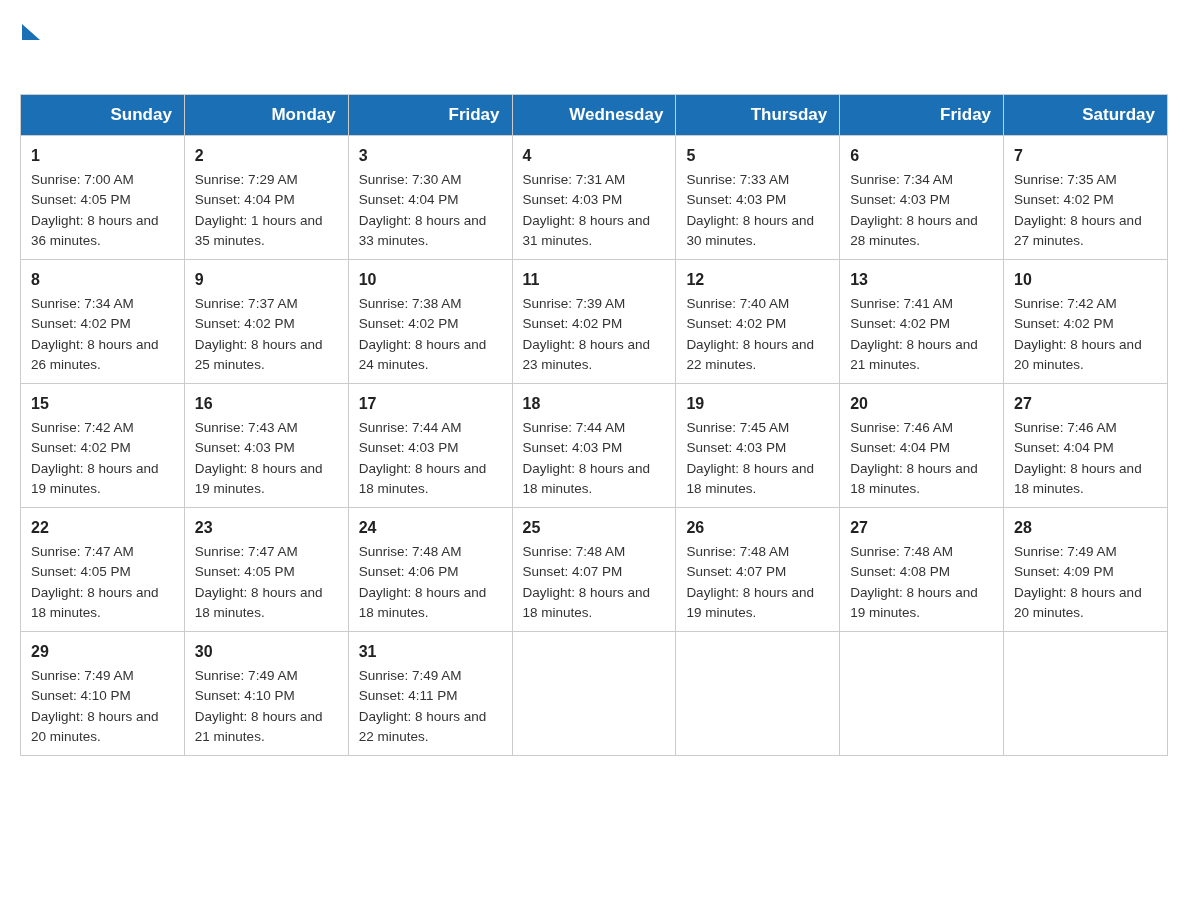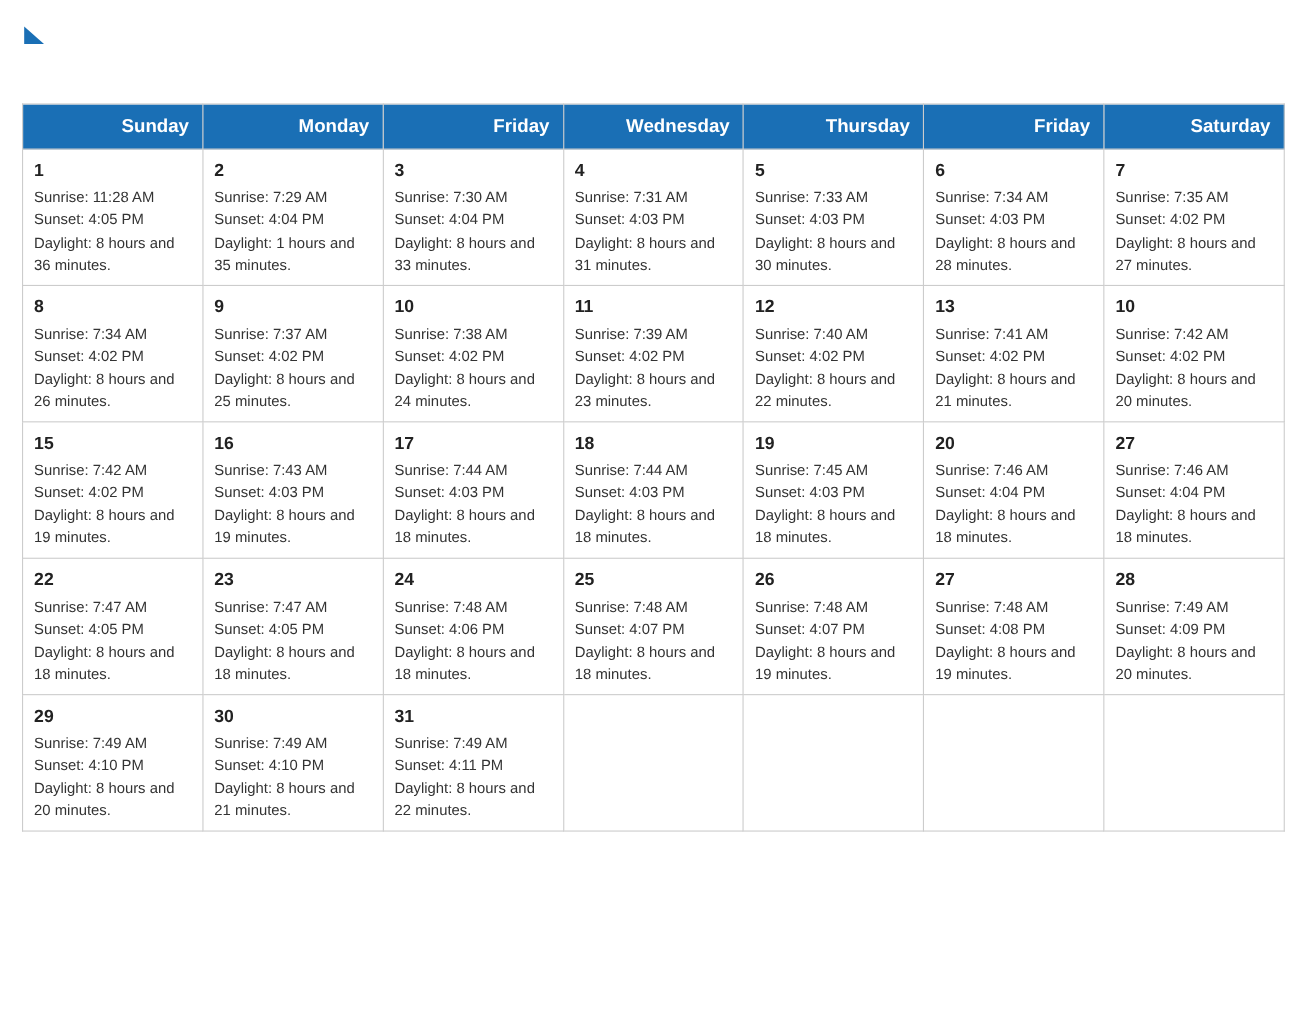--- a/index.html
+++ b/index.html
@@ -112,21 +112,21 @@
         <th>Monday</th>
         <th>Friday</th>
         <th>Wednesday</th>
         <th>Thursday</th>
         <th>Friday</th>
         <th>Saturday</th>
       </tr>
   </thead>
   <tbody id="calendar-body">
   <tr class="week-row">
-        <td><span class="day-number">1</span><span>Sunrise: 11:28 AM</span><br><span>Sunset: 4:05 PM</span><br><span>Daylight: 8 hours and 36 minutes.</span></td>
+        <td><span class="day-number">1</span><span>Sunrise: 7:00 AM</span><br><span>Sunset: 4:05 PM</span><br><span>Daylight: 8 hours and 36 minutes.</span></td>
         <td><span class="day-number">2</span><span>Sunrise: 7:29 AM</span><br><span>Sunset: 4:04 PM</span><br><span>Daylight: 1 hours and 35 minutes.</span></td>
         <td><span class="day-number">3</span><span>Sunrise: 7:30 AM</span><br><span>Sunset: 4:04 PM</span><br><span>Daylight: 8 hours and 33 minutes.</span></td>
         <td><span class="day-number">4</span><span>Sunrise: 7:31 AM</span><br><span>Sunset: 4:03 PM</span><br><span>Daylight: 8 hours and 31 minutes.</span></td>
         <td><span class="day-number">5</span><span>Sunrise: 7:33 AM</span><br><span>Sunset: 4:03 PM</span><br><span>Daylight: 8 hours and 30 minutes.</span></td>
         <td><span class="day-number">6</span><span>Sunrise: 7:34 AM</span><br><span>Sunset: 4:03 PM</span><br><span>Daylight: 8 hours and 28 minutes.</span></td>
         <td><span class="day-number">7</span><span>Sunrise: 7:35 AM</span><br><span>Sunset: 4:02 PM</span><br><span>Daylight: 8 hours and 27 minutes.</span></td>
       </tr>
       <tr class="week-row">
         <td><span class="day-number">8</span><span>Sunrise: 7:34 AM</span><br><span>Sunset: 4:02 PM</span><br><span>Daylight: 8 hours and 26 minutes.</span></td>
         <td><span class="day-number">9</span><span>Sunrise: 7:37 AM</span><br><span>Sunset: 4:02 PM</span><br><span>Daylight: 8 hours and 25 minutes.</span></td>

